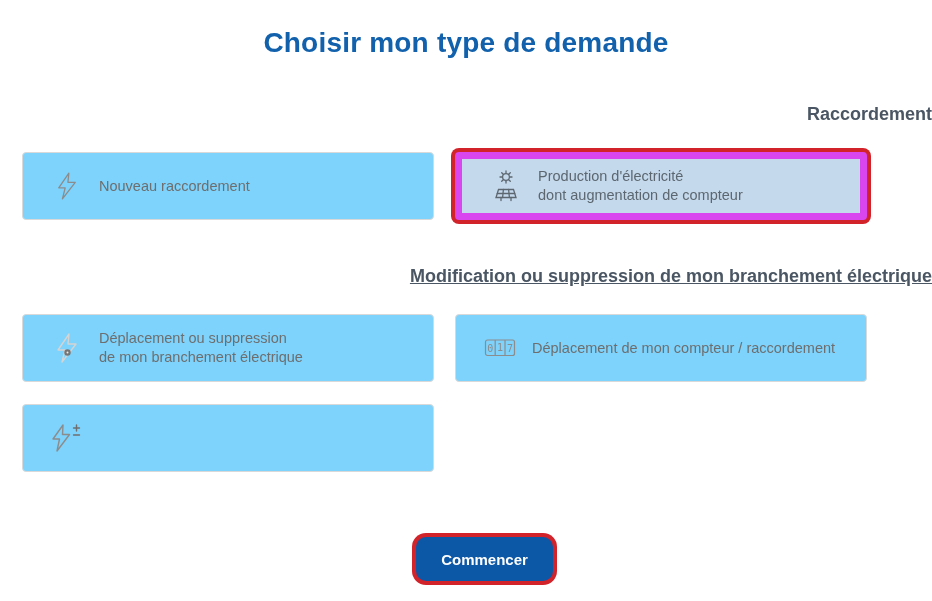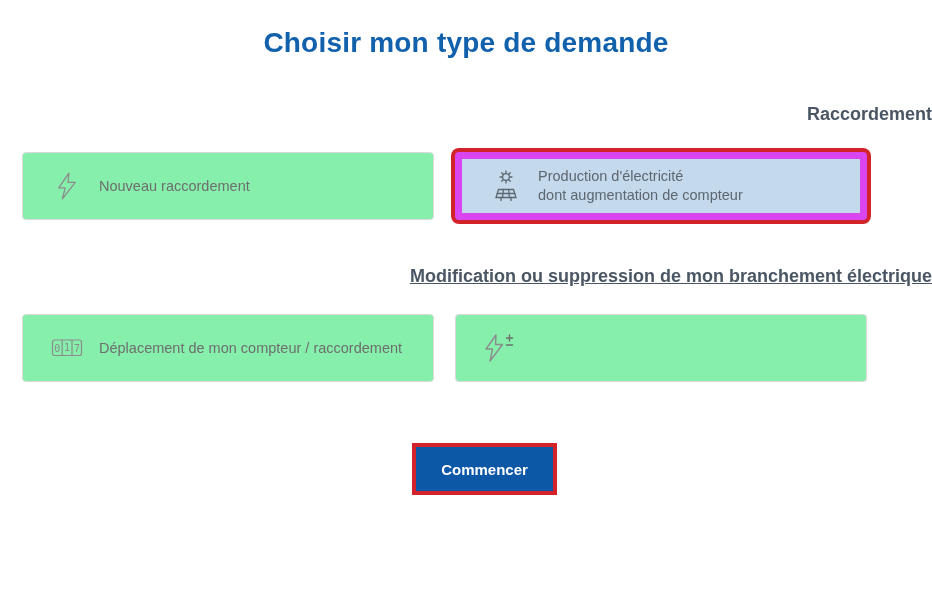--- a/index.html
+++ b/index.html
@@ -33,21 +33,21 @@
     margin-left: 22px;
     margin-top: 27px;
     display: grid;
     grid-template-columns: 412px 412px;
     column-gap: 21px;
     row-gap: 22px;
   }
 
   .card {
     height: 68px;
-    background: #86efac;
+    background: #7dd3fc;
     border: 1px solid #d9d9d9;
     border-radius: 4px;
     display: flex;
     align-items: center;
     padding-left: 28px;
     cursor: pointer;
   }
   .card .icon {
     width: 32px;
     display: flex;
@@ -78,21 +78,21 @@
   .btn-start {
     margin-left: 416px;
     width: 137px;
     height: 44px;
     background: #0d57a7;
     color: #ffffff;
     font-family: "Liberation Sans", sans-serif;
     font-size: 15px;
     font-weight: 700;
     border: none;
-    border-radius: 0;
+    border-radius: 10px;
     cursor: pointer;
   }
 
   svg { display: block; }
 </style>
 </head>
 <body>
 
 <div class="page">
 
@@ -139,20 +139,33 @@
         <span>Production d'électricité</span>
         <span>dont augmentation de compteur</span>
       </span>
     </div>
   </div>
 
   <h2 class="section-heading second">Modification ou suppression de mon branchement électrique</h2>
 
   <div class="card-grid">
 
+    <div class="card">
+      <span class="icon">
+        <svg width="24" height="30" viewBox="0 0 24 30">
+          <path d="M14 1 L3 17 L10 17 L7 29 L21 11 L13 11 Z" fill="none" stroke="#d4d4d4" stroke-width="1.4" stroke-linejoin="round"></path>
+          <circle cx="12.5" cy="19.5" r="3.2" fill="#757575"></circle>
+          <circle cx="12.5" cy="19.5" r="1" fill="#e9e9e9"></circle>
+        </svg>
+      </span>
+      <span class="card-text">
+        <span>Déplacement ou suppression</span>
+        <span>de mon branchement électrique</span>
+      </span>
+    </div>
 
     <div class="card">
       <span class="icon">
         <svg width="32" height="24" viewBox="0 0 32 24">
           <g fill="none" stroke="#8c8c8c" stroke-width="1.2">
             <rect x="1.5" y="4" width="29" height="15.5" rx="2"></rect>
             <line x1="11.2" y1="4" x2="11.2" y2="19.5"></line>
             <line x1="21" y1="4" x2="21" y2="19.5"></line>
           </g>
           <text x="6.3" y="15.6" text-anchor="middle" font-size="10" fill="#8c8c8c" font-family="'DejaVu Sans Mono', monospace">0</text>

